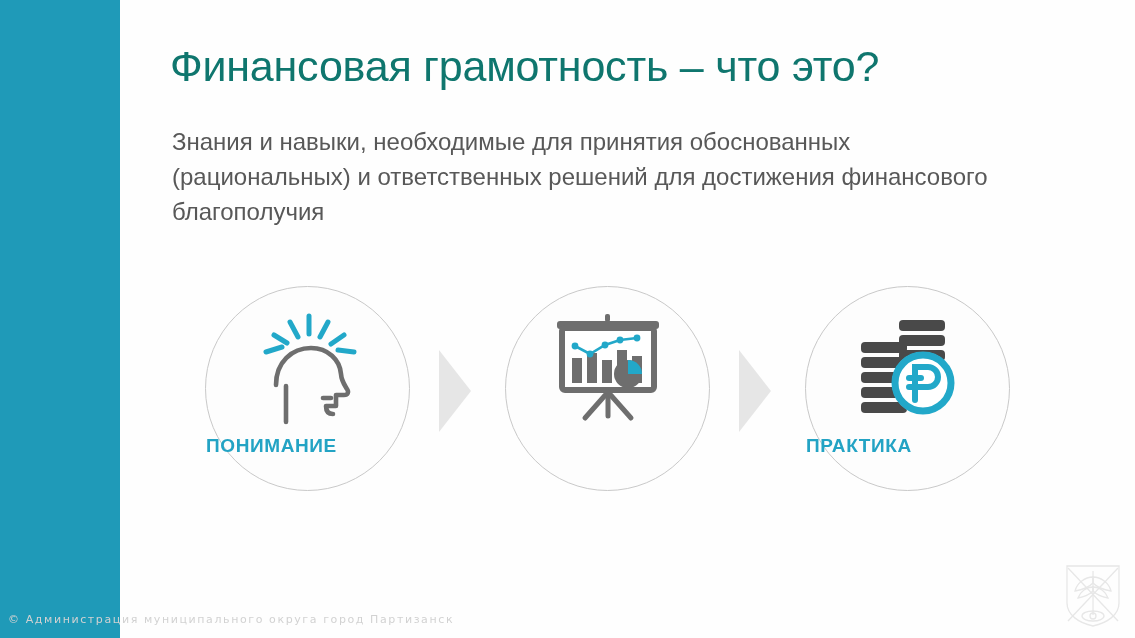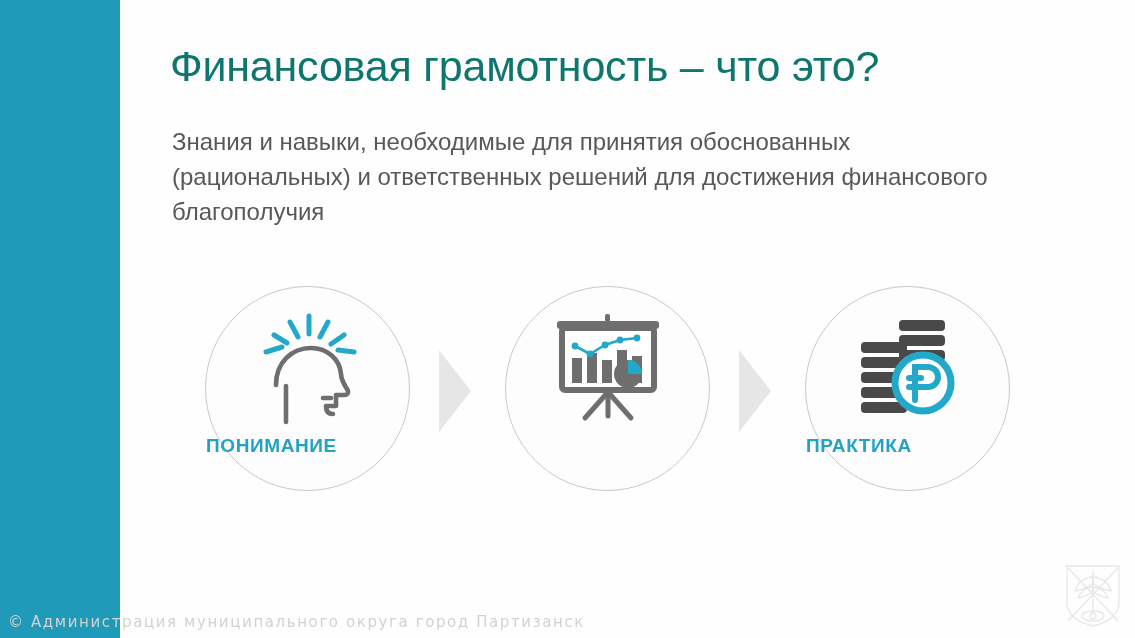--- a/index.html
+++ b/index.html
@@ -111,21 +111,21 @@
   }
   .arrow-1 { left: 315px; }
   .arrow-2 { left: 615px; }
   .arrow svg { display: block; }
 
   
   .footer-text {
     position: absolute;
     left: 8px;
     top: 613px;
-    font-size: 15px;
+    font-size: 11px;
     color: #d2d2d2;
     letter-spacing: 1.6px;
     white-space: nowrap;
     font-family: "DejaVu Sans", sans-serif;
   }
 
   .emblem {
     position: absolute;
     left: 1063px;
     top: 563px;

